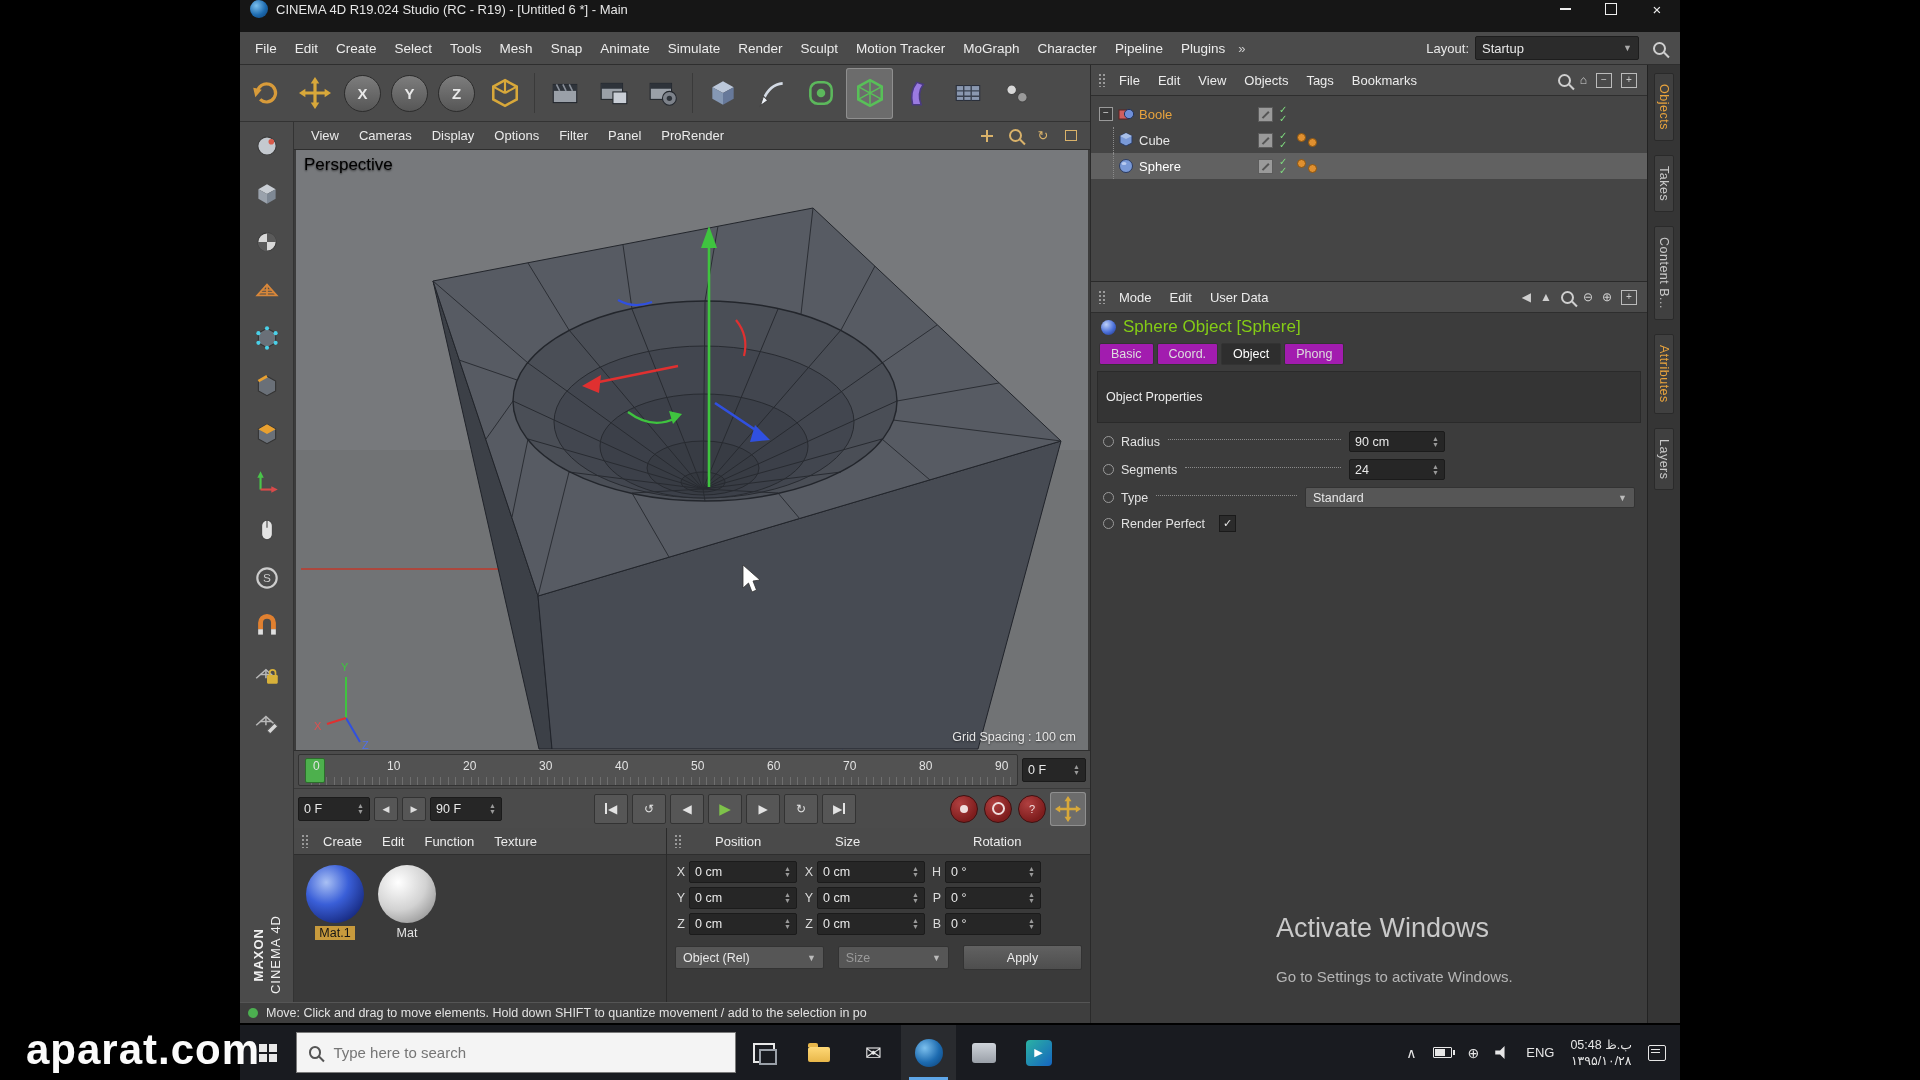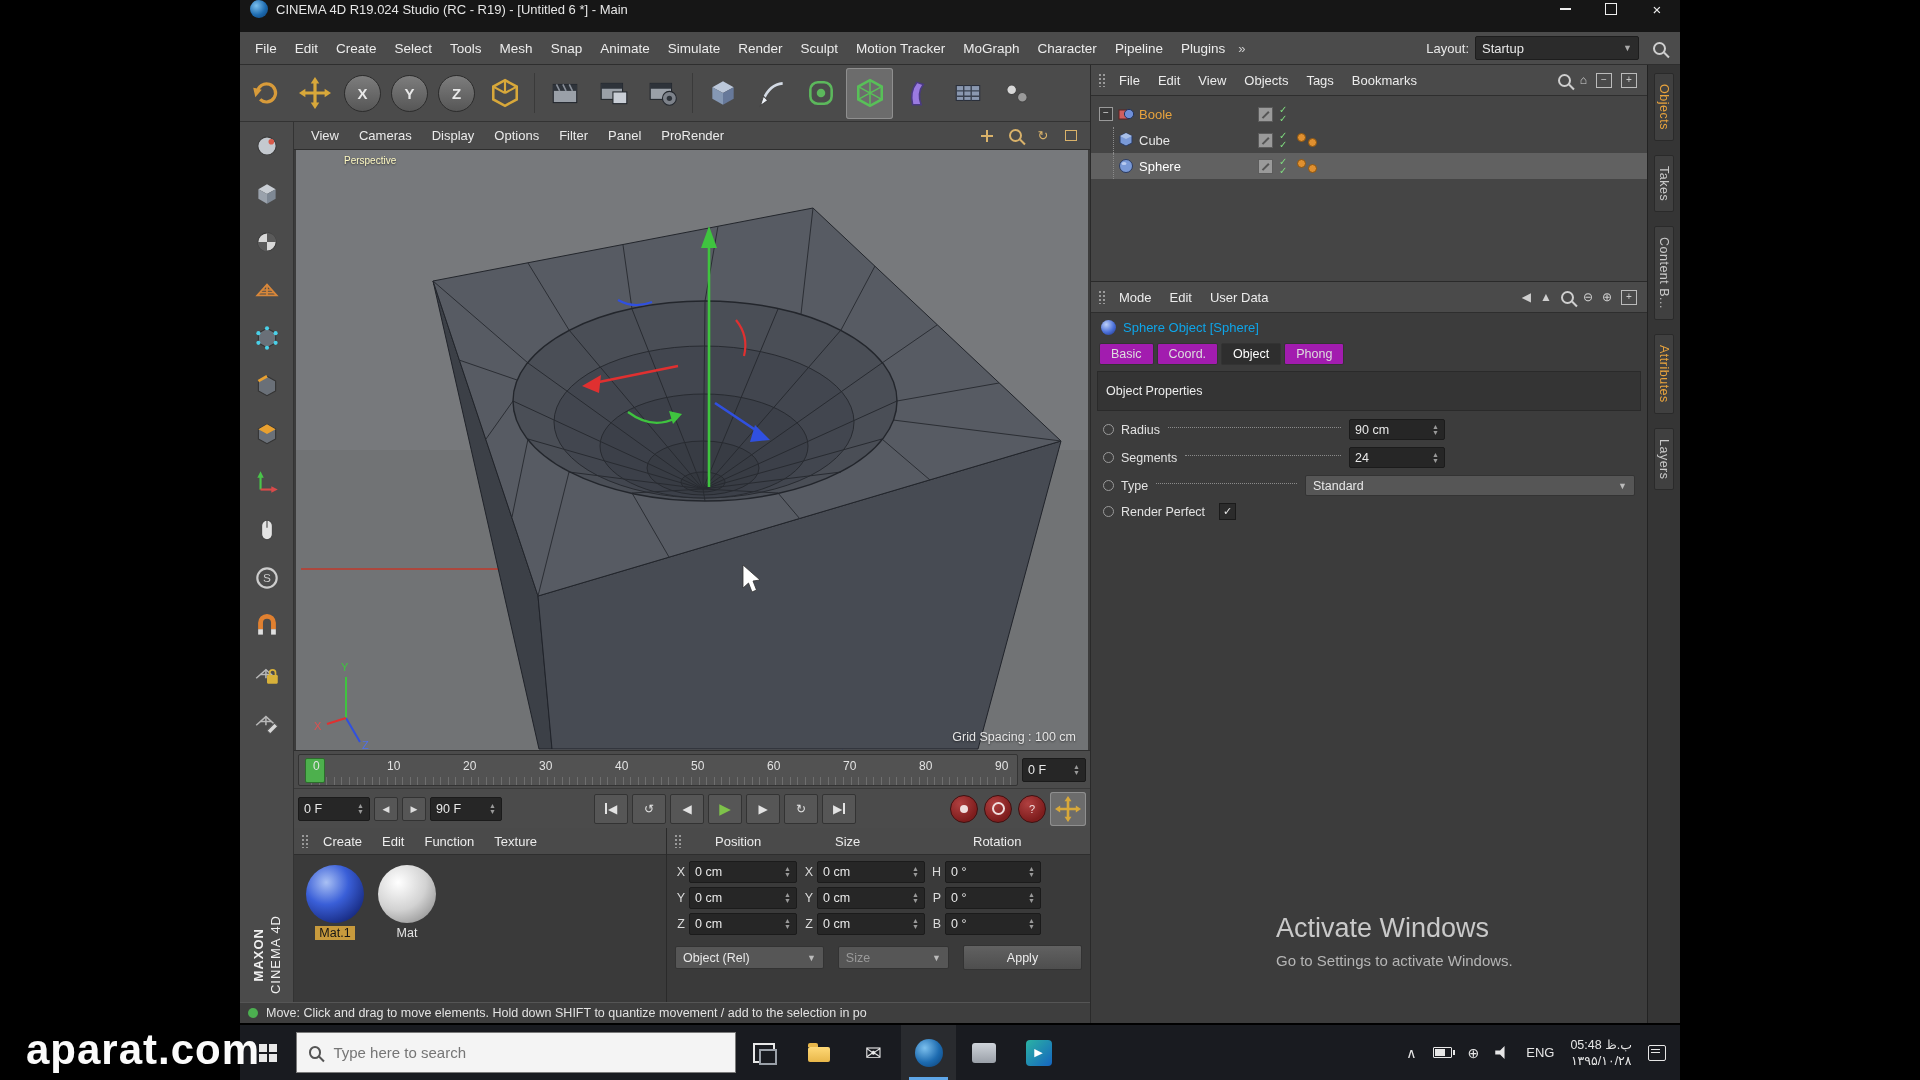--- a/index.html
+++ b/index.html
@@ -48,21 +48,21 @@
   .vmenu-item{padding:0 9px;color:#eaeaea;font-size:13px;}
   .vmenu-icons{margin-left:auto;display:flex;gap:6px;align-items:center;}
   .vicon{width:22px;height:20px;display:flex;align-items:center;justify-content:center;color:#d9b26a;font-size:13px;}
   .vicon .sq{width:10px;height:9px;border:1.5px solid #d9b26a;display:block;}
   .vicon .cross{position:relative;width:12px;height:12px;}
   .vicon .cross::before{content:"";position:absolute;left:5px;top:0;width:2px;height:12px;background:#d9b26a;}
   .vicon .cross::after{content:"";position:absolute;left:0;top:5px;width:12px;height:2px;background:#d9b26a;}
   .icon-mag.gold{border-color:#d9b26a;}
   .icon-mag.gold::after{background:#d9b26a;}
   .v3d{position:absolute;left:2px;top:28px;width:792px;height:600px;background:#747678;overflow:hidden;}
-  .persp-label{position:absolute;left:8px;top:5px;color:#fef9c3;font-size:10px;text-shadow:0 1px 2px rgba(0,0,0,.6);margin-left:40px;}
+  .persp-label{position:absolute;left:8px;top:5px;color:#000000;font-size:17px;text-shadow:0 1px 2px rgba(0,0,0,.6);}
   .grid-label{position:absolute;right:12px;bottom:6px;color:#e6e6e6;font-size:12.5px;text-shadow:0 1px 2px rgba(0,0,0,.5);}
 
   
   .ruler-row{position:absolute;left:0;top:628px;width:796px;height:38px;background:#4b4b4b;border-top:1px solid #2f2f2f;display:flex;align-items:center;padding:0 4px;box-sizing:border-box;gap:4px;}
   .ruler{position:relative;flex:1;height:30px;background:#525252;border:1px solid #333;border-radius:2px;overflow:hidden;}
   .ruler .minor{position:absolute;left:12px;right:4px;bottom:0;height:8px;background:repeating-linear-gradient(90deg,#6e6e6e 0 1px,transparent 1px 7.6px);}
   .tick{position:absolute;top:4px;color:#e2e2e2;font-size:12px;}
   .playhead{position:absolute;left:6px;top:3px;width:18px;height:23px;background:#4db04d;border:1px solid #2c6e2c;border-radius:2px;}
   .num-field{height:24px;background:#262626;border:1px solid #1b1b1b;border-radius:2px;display:flex;align-items:center;padding:0 5px;color:#e9e9e9;font-size:12.5px;box-sizing:border-box;}
   .stepper{margin-left:auto;display:flex;flex-direction:column;color:#9a9a9a;font-size:7px;line-height:6px;padding-left:4px;}
@@ -138,37 +138,37 @@
   .vis-square::after{content:"";position:absolute;left:2px;top:6px;width:9px;height:1.5px;background:#555;transform:rotate(-45deg);}
   .checks{display:flex;flex-direction:column;color:#7fdb7f;font-size:10px;line-height:9px;margin-left:6px;}
   .tagdots{display:flex;gap:2px;margin-left:10px;}
   .tagdot{width:7px;height:7px;border-radius:50%;background:#e09030;border:1px solid #8a5410;}
   .tagdot.lower{margin-top:5px;}
 
   .am-menu{height:30px;background:#4a4a4a;border-top:1px solid #2a2a2a;border-bottom:1px solid #2e2e2e;display:flex;align-items:center;padding:0 4px;gap:2px;}
   .am-menu .h-item{padding:0 8px;color:#ececec;font-size:13px;}
   .am-title{height:28px;display:flex;align-items:center;gap:7px;padding:0 10px;background:#3c3c3c;}
   .obj-ball{width:15px;height:15px;border-radius:50%;background:radial-gradient(circle at 35% 30%,#bcd0f8,#4a6fd8 55%,#1a2f7e);}
-  .am-title-text{color:#0ea5e9;font-size:13px;}
+  .am-title-text{color:#84cc16;font-size:17px;}
   .am-tabs{display:flex;gap:3px;padding:2px 8px 4px 8px;align-items:center;}
   .am-tab{padding:3px 11px;background:#a21caf;border:1px solid #333;border-radius:2px;color:#dedede;font-size:12.5px;}
   .am-tab.active{background:#2e2e2e;color:#fff;}
-  .am-section{margin:2px 6px;background:#343434;border:1px solid #2a2a2a;color:#ececec;font-size:12.5px;padding:12px 8px;}
+  .am-section{margin:2px 6px;background:#343434;border:1px solid #2a2a2a;color:#ececec;font-size:12.5px;padding:18px 8px;}
   .am-rows{padding:6px 12px 0 12px;display:flex;flex-direction:column;gap:7px;}
   .am-row{display:flex;align-items:center;}
   .kdot{width:9px;height:9px;border:1.5px solid #9a9a9a;border-radius:50%;margin-right:7px;flex:0 0 auto;}
   .am-label{color:#e2e2e2;font-size:12.5px;white-space:nowrap;}
   .leader{flex:1;border-bottom:1.5px dotted #8a8a8a;margin:0 8px 4px 8px;min-width:10px;}
   .am-row .num-field{width:96px;height:21px;}
   .am-row .dropdown.wide{width:330px;height:21px;background:#565656;}
   .checkbox{width:15px;height:15px;background:#2b2b2b;border:1px solid #1a1a1a;color:#e8e8e8;font-size:11px;display:flex;align-items:center;justify-content:center;}
   .am-row.noright{justify-content:flex-start;}
   .activate{position:absolute;left:185px;top:848px;}
   .activate .a1{color:#c9c9c9;font-size:27px;}
-  .activate .a2{color:#b5b5b5;font-size:15px;margin-top:8px;}
+  .activate .a2{color:#b5b5b5;font-size:15px;margin-top:24px;}
 
   
   .side-strip{position:absolute;left:1407px;top:65px;width:33px;height:958px;background:#353535;border-left:1px solid #222;box-sizing:border-box;display:flex;flex-direction:column;align-items:center;padding-top:8px;gap:14px;}
   .side-tab{writing-mode:vertical-rl;background:#404040;border:1px solid #2a2a2a;border-radius:2px;padding:10px 2px;font-size:12.5px;color:#c9c9c9;letter-spacing:0.5px;}
   .side-tab.active{color:#e8a33d;}
 
   
   .taskbar{position:absolute;left:240px;top:1025px;width:1440px;height:55px;background:#191b20;display:flex;align-items:center;z-index:10;}
   .tb-start{width:56px;height:55px;display:flex;align-items:center;justify-content:center;}
   .win-logo{display:grid;grid-template-columns:8px 8px;grid-template-rows:8px 8px;gap:2px;}

